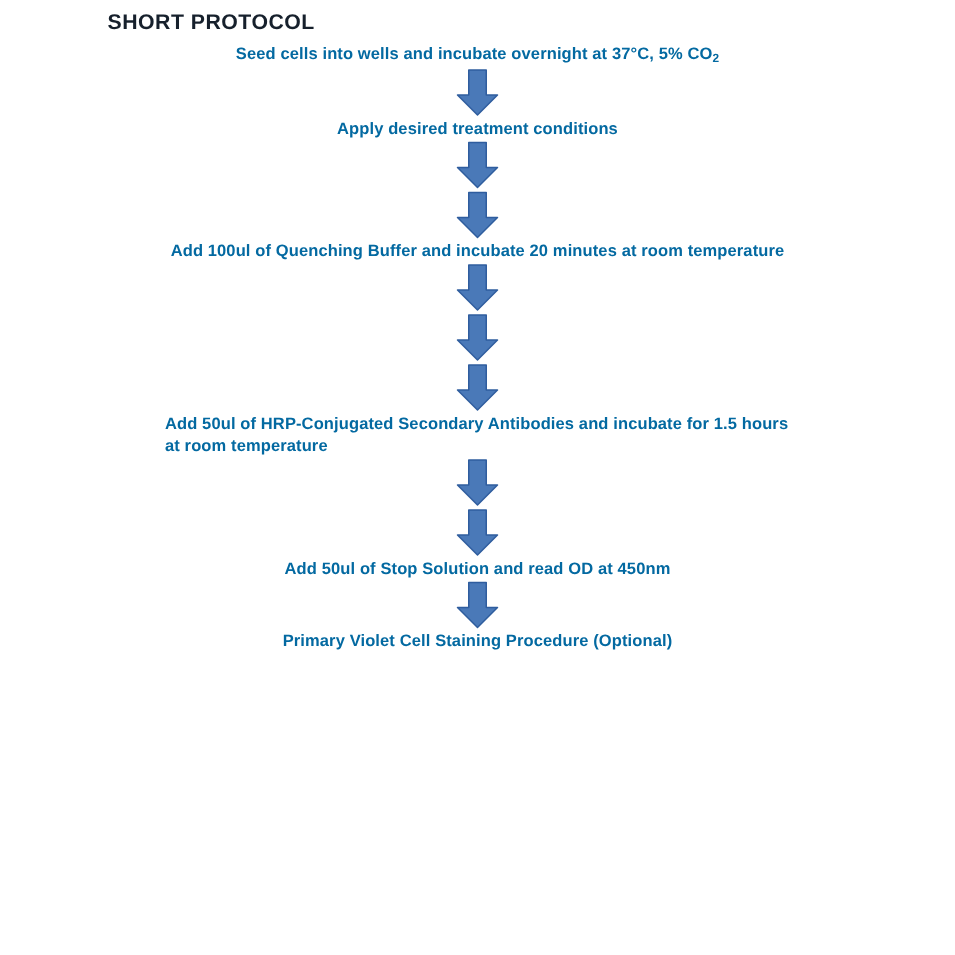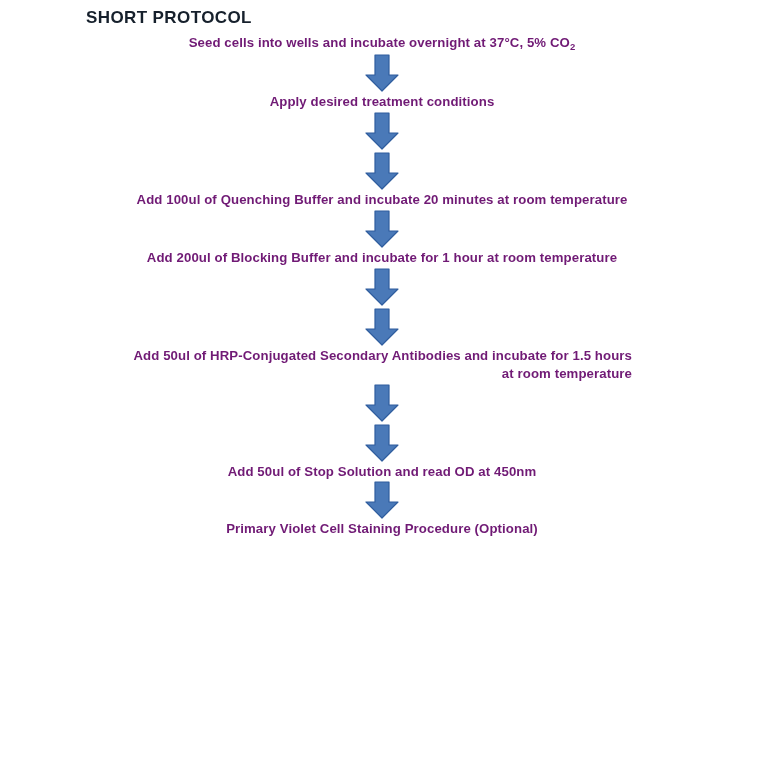--- a/index.html
+++ b/index.html
@@ -28,25 +28,25 @@
     color: #16202c;
     margin: 4px 0 6px 64px;
   }
   .flow {
     display: flex;
     flex-direction: column;
     align-items: center;
     width: 100%;
   }
   .step {
-    text-align: right;
+    text-align: left;
     font-size: 13.2px;
     font-weight: bold;
     line-height: 1.35;
-    color: #701a75;
+    color: #0369a1;
     max-width: 600px;
     margin: 0 auto;
     letter-spacing: 0.1px;
   }
   .step.narrow {
     max-width: 500px;
   }
   .arrow-wrap {
     display: flex;
     justify-content: center;
@@ -82,21 +82,20 @@
         <svg class="arrow" width="38" height="40" viewBox="0 0 38 40">
           <polygon points="12,2 26,2 26,22 35,22 19,38 3,22 12,22" fill="#4a79b8" stroke="#2f5d9e" stroke-width="1.2" stroke-linejoin="round"></polygon>
         </svg>
       </div>
       <div class="step narrow"><span>Add 100ul of Quenching Buffer and incubate 20 minutes at room temperature</span></div>
       <div class="arrow-wrap">
         <svg class="arrow" width="38" height="40" viewBox="0 0 38 40">
           <polygon points="12,2 26,2 26,22 35,22 19,38 3,22 12,22" fill="#4a79b8" stroke="#2f5d9e" stroke-width="1.2" stroke-linejoin="round"></polygon>
         </svg>
       </div>
-      <div class="step"><span>Add 200ul of Blocking Buffer and incubate for 1 hour at room temperature</span></div>
       <div class="arrow-wrap">
         <svg class="arrow" width="38" height="40" viewBox="0 0 38 40">
           <polygon points="12,2 26,2 26,22 35,22 19,38 3,22 12,22" fill="#4a79b8" stroke="#2f5d9e" stroke-width="1.2" stroke-linejoin="round"></polygon>
         </svg>
       </div>
       <div class="arrow-wrap">
         <svg class="arrow" width="38" height="40" viewBox="0 0 38 40">
           <polygon points="12,2 26,2 26,22 35,22 19,38 3,22 12,22" fill="#4a79b8" stroke="#2f5d9e" stroke-width="1.2" stroke-linejoin="round"></polygon>
         </svg>
       </div>

